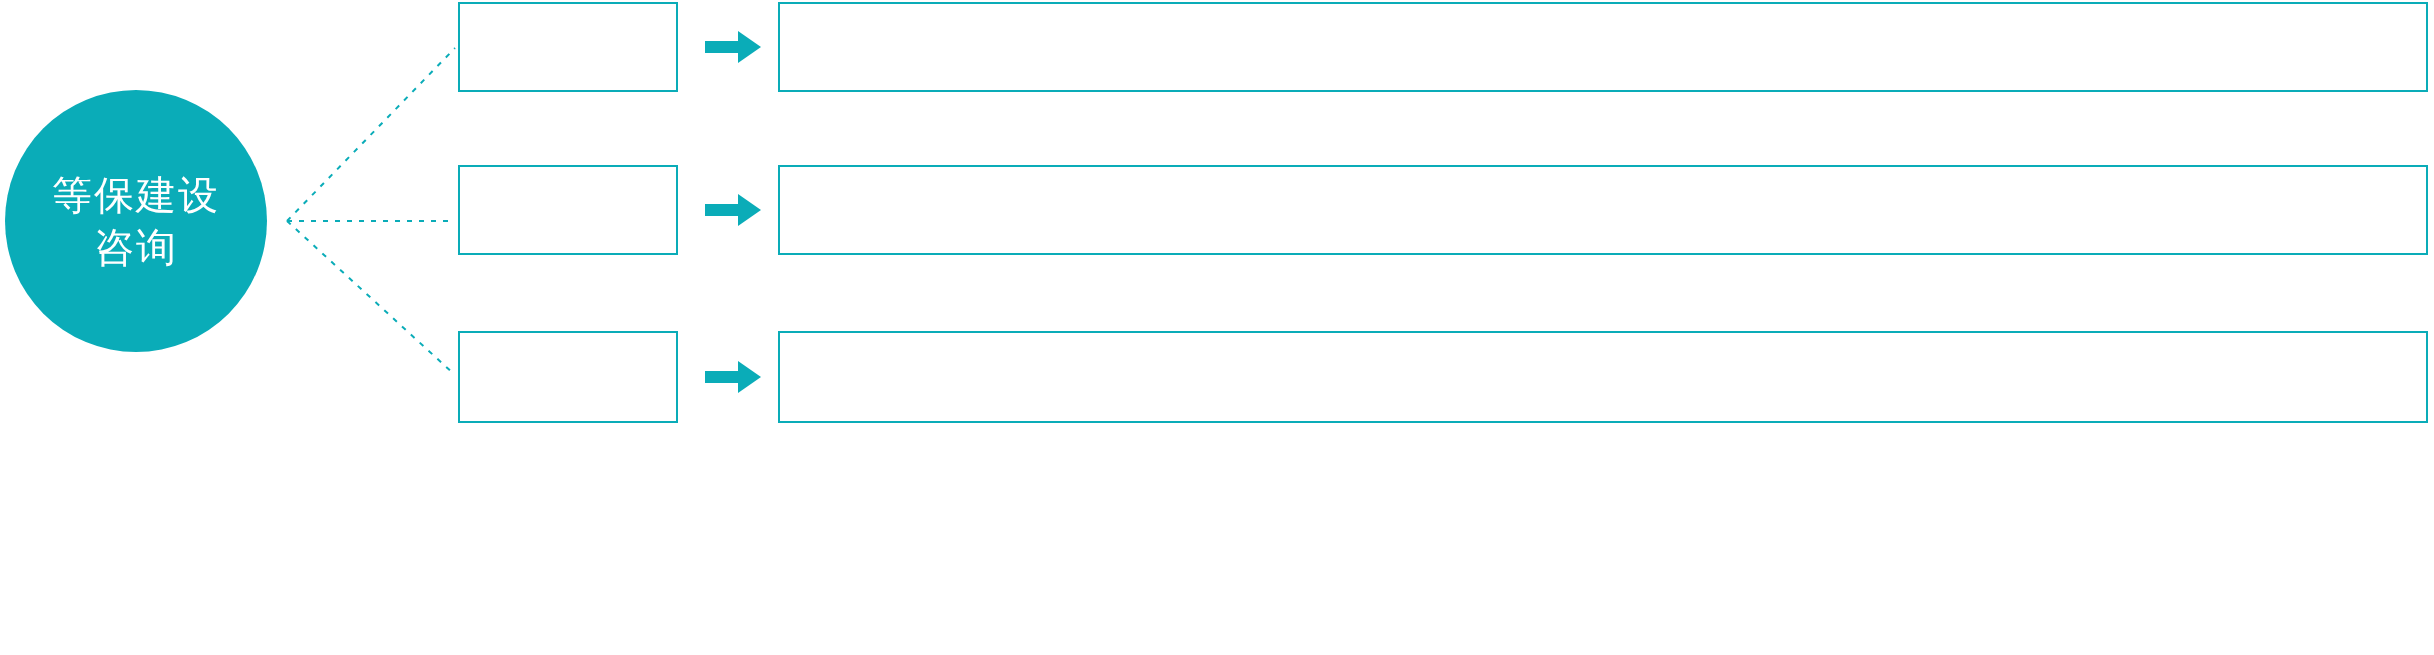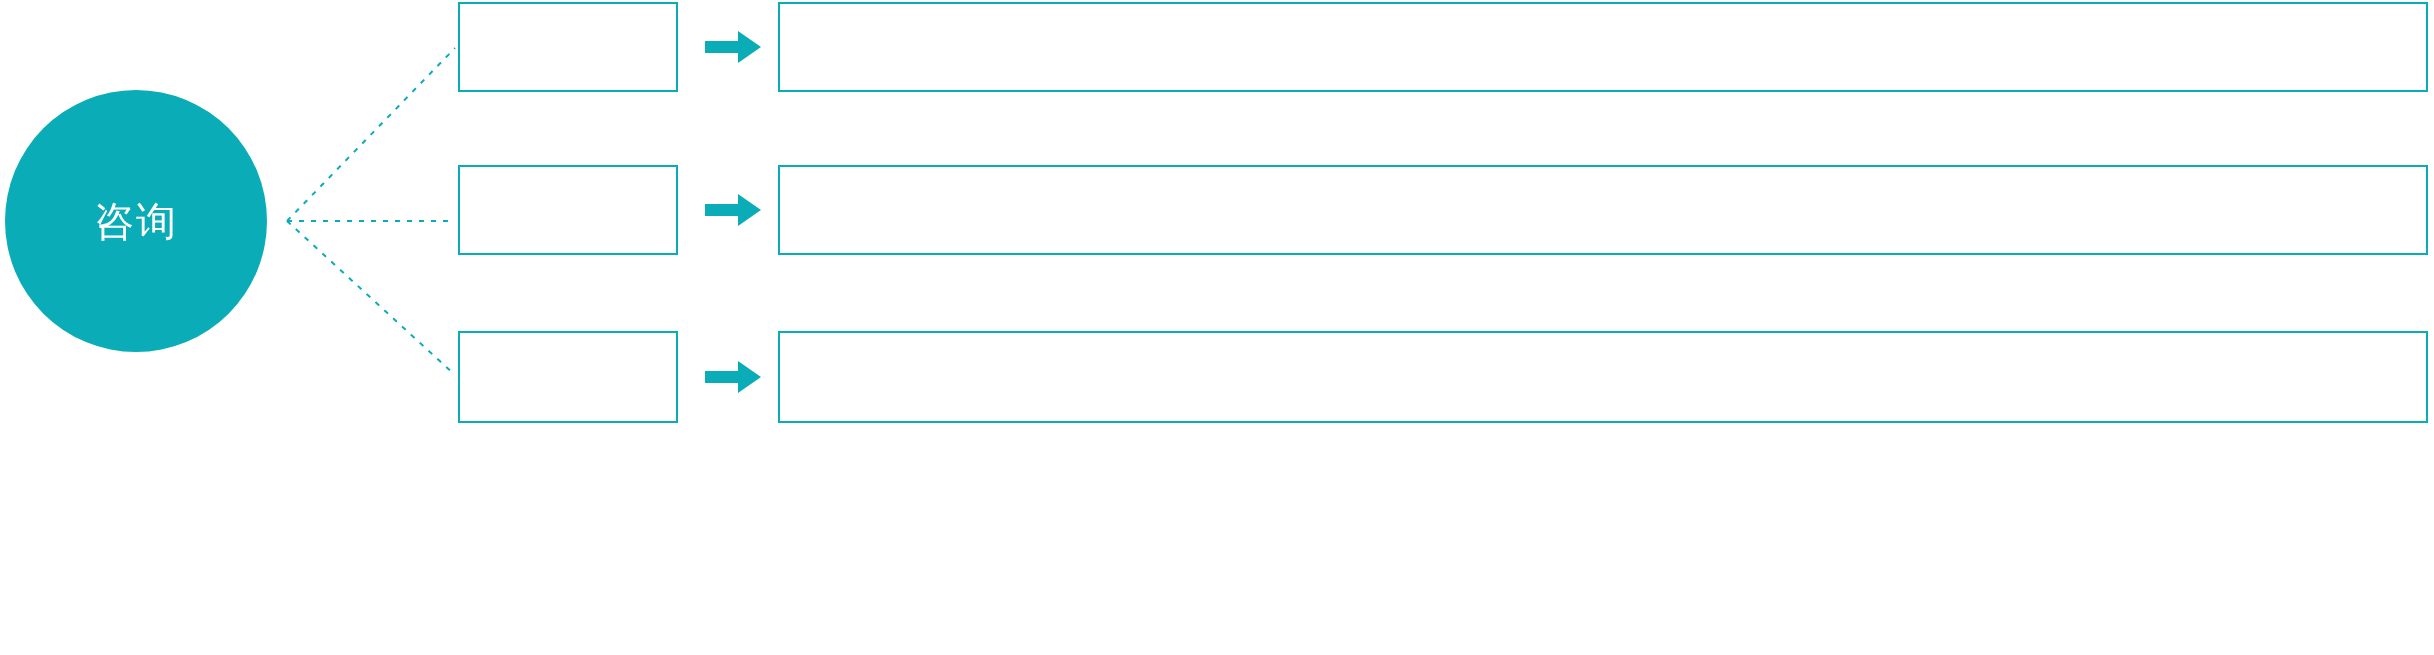--- a/index.html
+++ b/index.html
@@ -112,20 +112,21 @@
 
 <div id="canvas">
 
   <svg class="connectors" viewBox="0 0 2434 655" preserveAspectRatio="none">
     <line x1="287" y1="221" x2="455" y2="48" stroke="#0aacb8" stroke-width="2" stroke-dasharray="5 7" stroke-linecap="butt" fill="none"></line>
     <line x1="287" y1="221" x2="455" y2="221" stroke="#0aacb8" stroke-width="2" stroke-dasharray="5 7" stroke-linecap="butt" fill="none"></line>
     <line x1="287" y1="221" x2="455" y2="375" stroke="#0aacb8" stroke-width="2" stroke-dasharray="5 7" stroke-linecap="butt" fill="none"></line>
   </svg>
 
   <div class="hub-circle">
+    <div class="hub-line">等保建设</div>
     <div class="hub-line">咨询</div>
   </div>
 
   <div class="stage-box row1">
     <span class="box-text"></span>
   </div>
   <svg class="arrow row1" viewBox="0 0 56 36" preserveAspectRatio="none">
     <polygon points="0,12 33,12 33,2 56,18 33,34 33,24 0,24" fill="#0aacb8"></polygon>
   </svg>
   <div class="detail-box row1">

